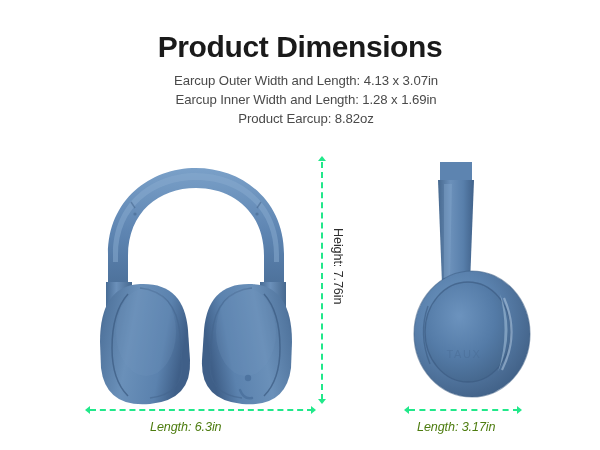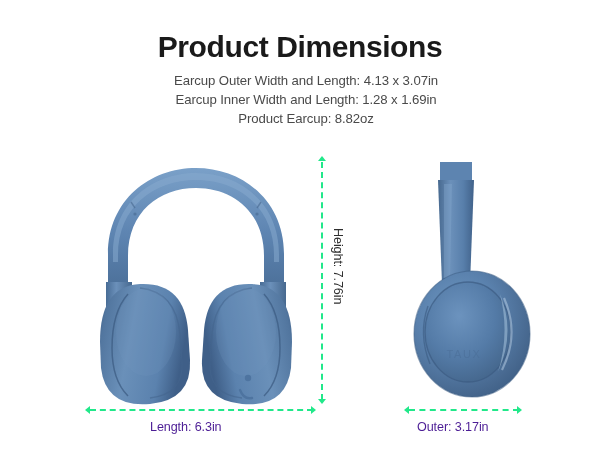--- a/index.html
+++ b/index.html
@@ -98,23 +98,24 @@
   }
   .cap-down {
     border-left: 4px solid transparent;
     border-right: 4px solid transparent;
     border-top: 5px solid #21E88A;
   }
 
   .dim-label {
     position: absolute;
     font-size: 12.6px;
-    color: #4c1d95;
+    color: #4d7c0f;
     white-space: nowrap;
     letter-spacing: -0.1px;
+    font-style: italic;
   }
   .dim-label-vertical {
     position: absolute;
     font-size: 12.6px;
     color: #2e2e2e;
     white-space: nowrap;
     letter-spacing: -0.1px;
     transform-origin: left top;
     transform: rotate(90deg);
   }
@@ -285,15 +286,15 @@
   <div class="dim-label-vertical" style="left:345px; top:228px;">Height: 7.76in</div>
 
   <div class="dim-line-h" style="left:90px; top:409px; width:223px;"></div>
   <div class="cap cap-left" style="left:85px; top:406px;"></div>
   <div class="cap cap-right" style="left:311px; top:406px;"></div>
   <div class="dim-label" style="left:150px; top:420px;">Length: 6.3in</div>
 
   <div class="dim-line-h" style="left:409px; top:409px; width:110px;"></div>
   <div class="cap cap-left" style="left:404px; top:406px;"></div>
   <div class="cap cap-right" style="left:517px; top:406px;"></div>
-  <div class="dim-label" style="left:417px; top:420px;">Outer: 3.17in</div>
+  <div class="dim-label" style="left:417px; top:420px;">Length: 3.17in</div>
 
 </div>
 
 </body></html>

